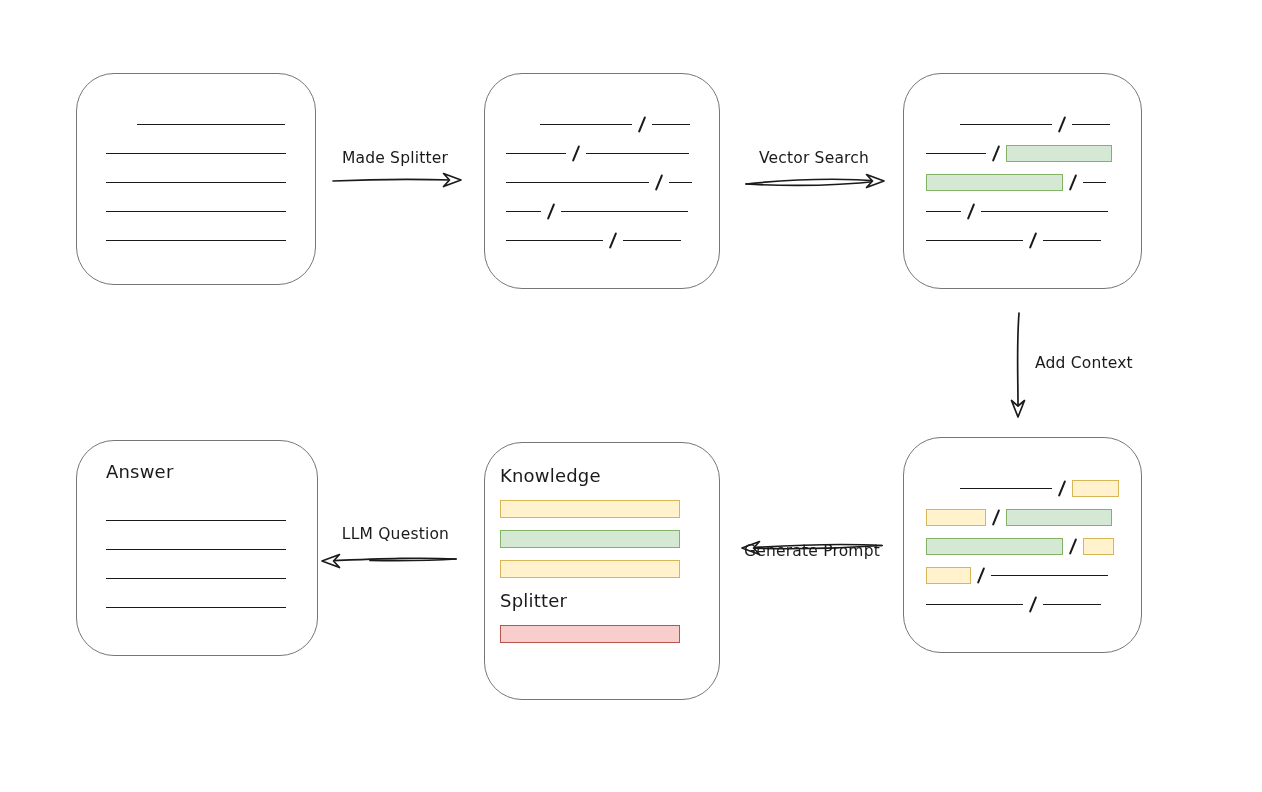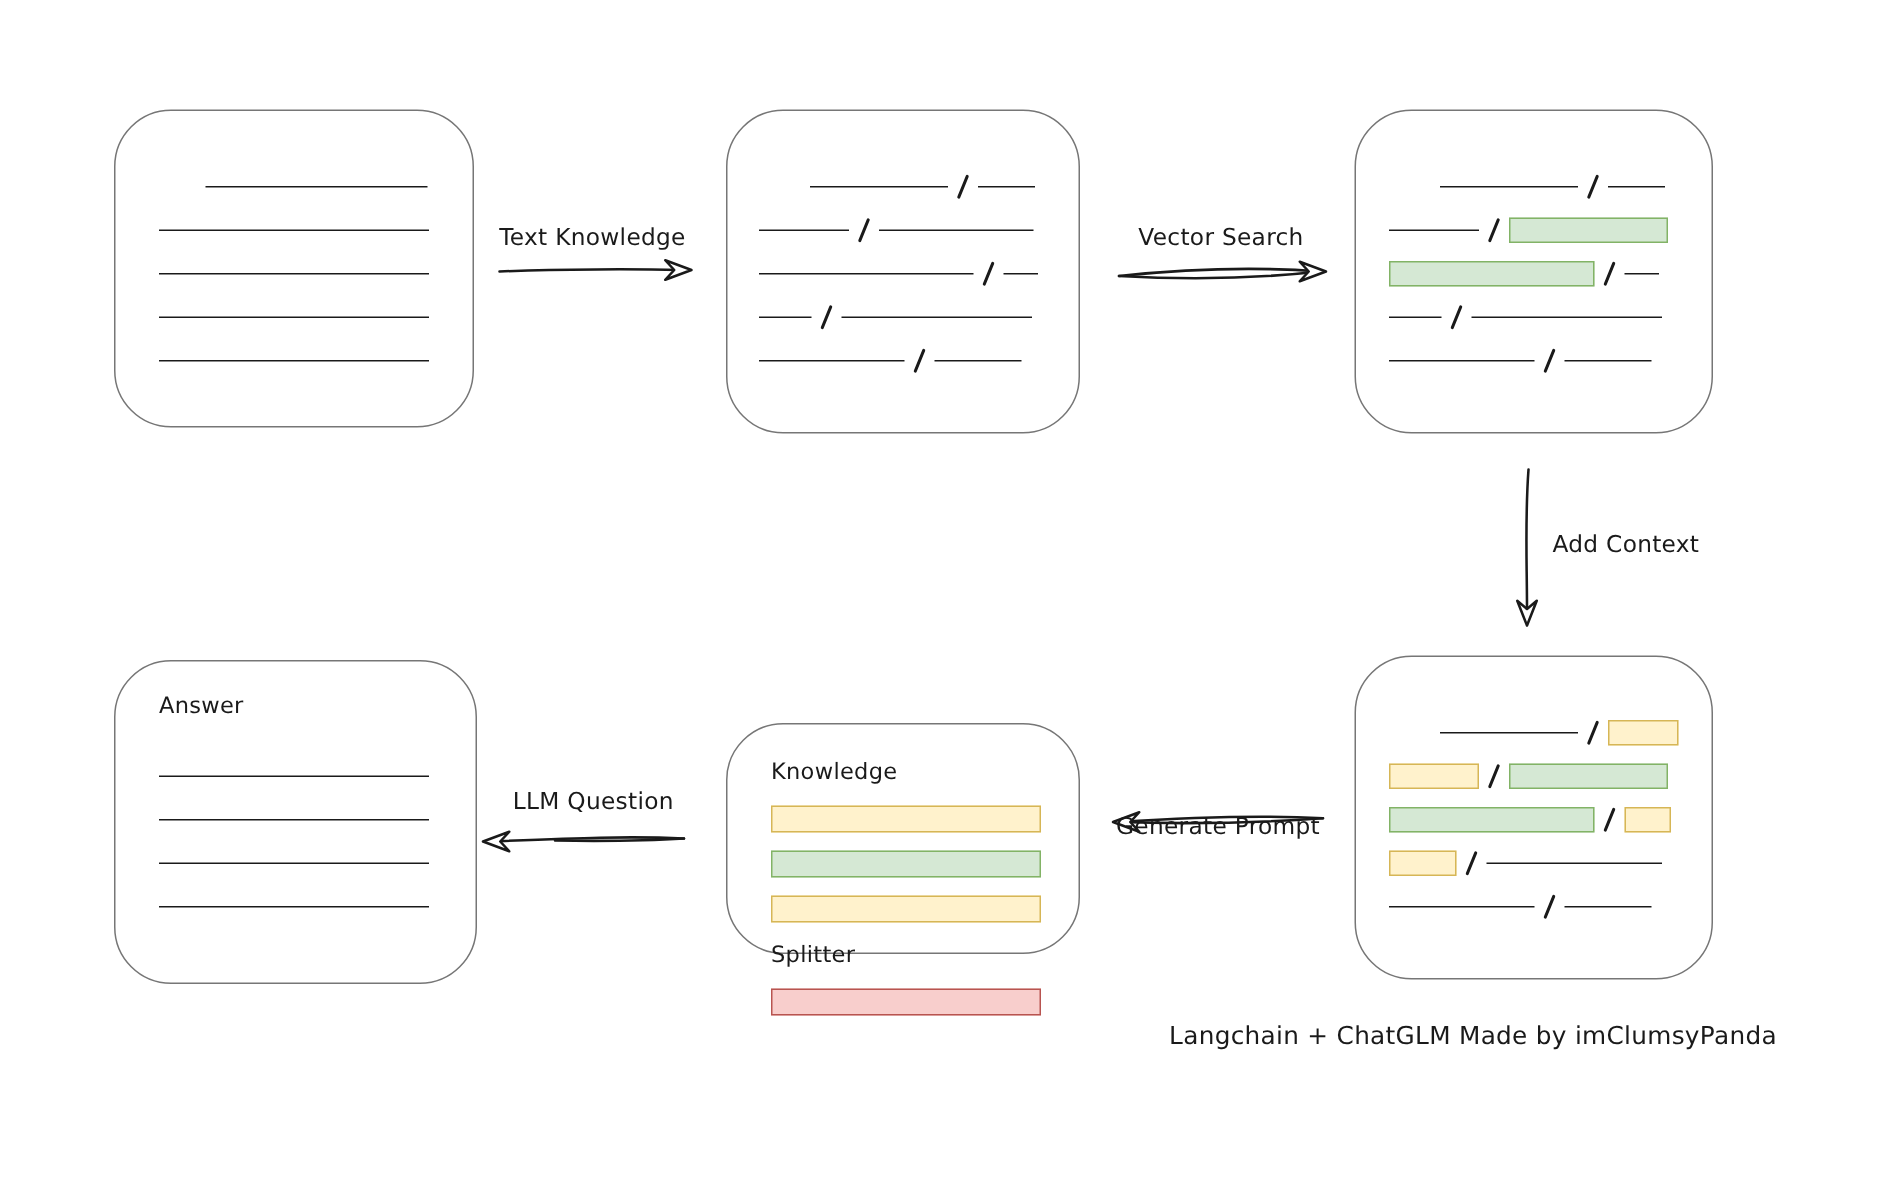--- a/index.html
+++ b/index.html
@@ -16,21 +16,21 @@
     box-sizing:border-box;
   }
   .rows { box-sizing:border-box; }
   .row { height:29px; display:flex; align-items:center; }
   .seg { flex:none; box-sizing:border-box; }
   .seg.line { height:0; border-top:1.7px solid var(--stroke); }
   .seg.green { height:17px; background:var(--green-fill); border:1.5px solid var(--green-border); }
   .seg.yellow { height:17px; background:var(--yellow-fill); border:1.5px solid var(--yellow-border); }
   .slash { flex:none; width:2px; height:17px; background:var(--stroke); transform:rotate(22deg); margin:0 9px; border-radius:1px; }
 
-  .box-label { font-size:15px; letter-spacing:0.2px; }
+  .box-label { font-size:18px; letter-spacing:0.2px; }
   .bar { width:180px; height:18px; box-sizing:border-box; margin-bottom:12px; }
   .bar.yellow { background:var(--yellow-fill); border:1.5px solid var(--yellow-border); }
   .bar.green  { background:var(--green-fill);  border:1.5px solid var(--green-border); }
   .bar.red    { background:var(--red-fill);    border:1.5px solid var(--red-border); }
 
   .arrow-label { position:absolute; font-size:15.5px; letter-spacing:0.2px; white-space:nowrap; }
   .center { text-align:center; }
   .caption { position:absolute; left:772px; top:681px; width:420px; text-align:center;
              font-size:16.5px; letter-spacing:0.2px; }
 </style>
@@ -173,21 +173,21 @@
           <div class="seg line" style="width: 117px;"></div>
         </div>
         <div class="row">
           <div class="seg line" style="width: 97px;"></div>
           <span class="slash"></span>
           <div class="seg line" style="width: 58px;"></div>
         </div>
       </div>
   </div>
 
-  <div class="box" style="left:484px; top:442px; width:236px; height:154px; padding:22px 0 0 29px;margin-top:40px;">
+  <div class="box" style="left:484px; top:442px; width:236px; height:258px; padding:22px 0 0 15px;">
     <div class="box-label">Knowledge</div>
     <div style="margin-top:14px;">
         <div class="bar yellow"></div>
         <div class="bar green"></div>
         <div class="bar yellow"></div>
       </div>
     <div class="box-label" style="margin-top:4px;">Splitter</div>
     <div style="margin-top:14px;">
         <div class="bar red"></div>
       </div>
@@ -204,21 +204,20 @@
         </div>
         <div class="row">
           <div class="seg line" style="width: 180px;"></div>
         </div>
         <div class="row">
           <div class="seg line" style="width: 180px;"></div>
         </div>
       </div>
   </div>
 
-  <div class="arrow-label center" style="left:325px; top:149px; width:140px;">Text Knowledge</div>
+  <div class="arrow-label center" style="left:325px; top:149px; width:140px;">Made Splitter</div>
   <div class="arrow-label center" style="left:740px; top:149px; width:148px;text-align:center;">Vector Search</div>
   <div class="arrow-label" style="left:1035px; top:354px;">Add Context</div>
   <div class="arrow-label center" style="left:736px; top:519px; width:152px;margin-top:23px;">Generate Prompt</div>
   <div class="arrow-label center" style="left:328px; top:525px; width:135px;">LLM Question</div>
 
-  <div class="caption">Langchain + ChatGLM Made by imClumsyPanda</div>
 
 </div>
 
 </body></html>

